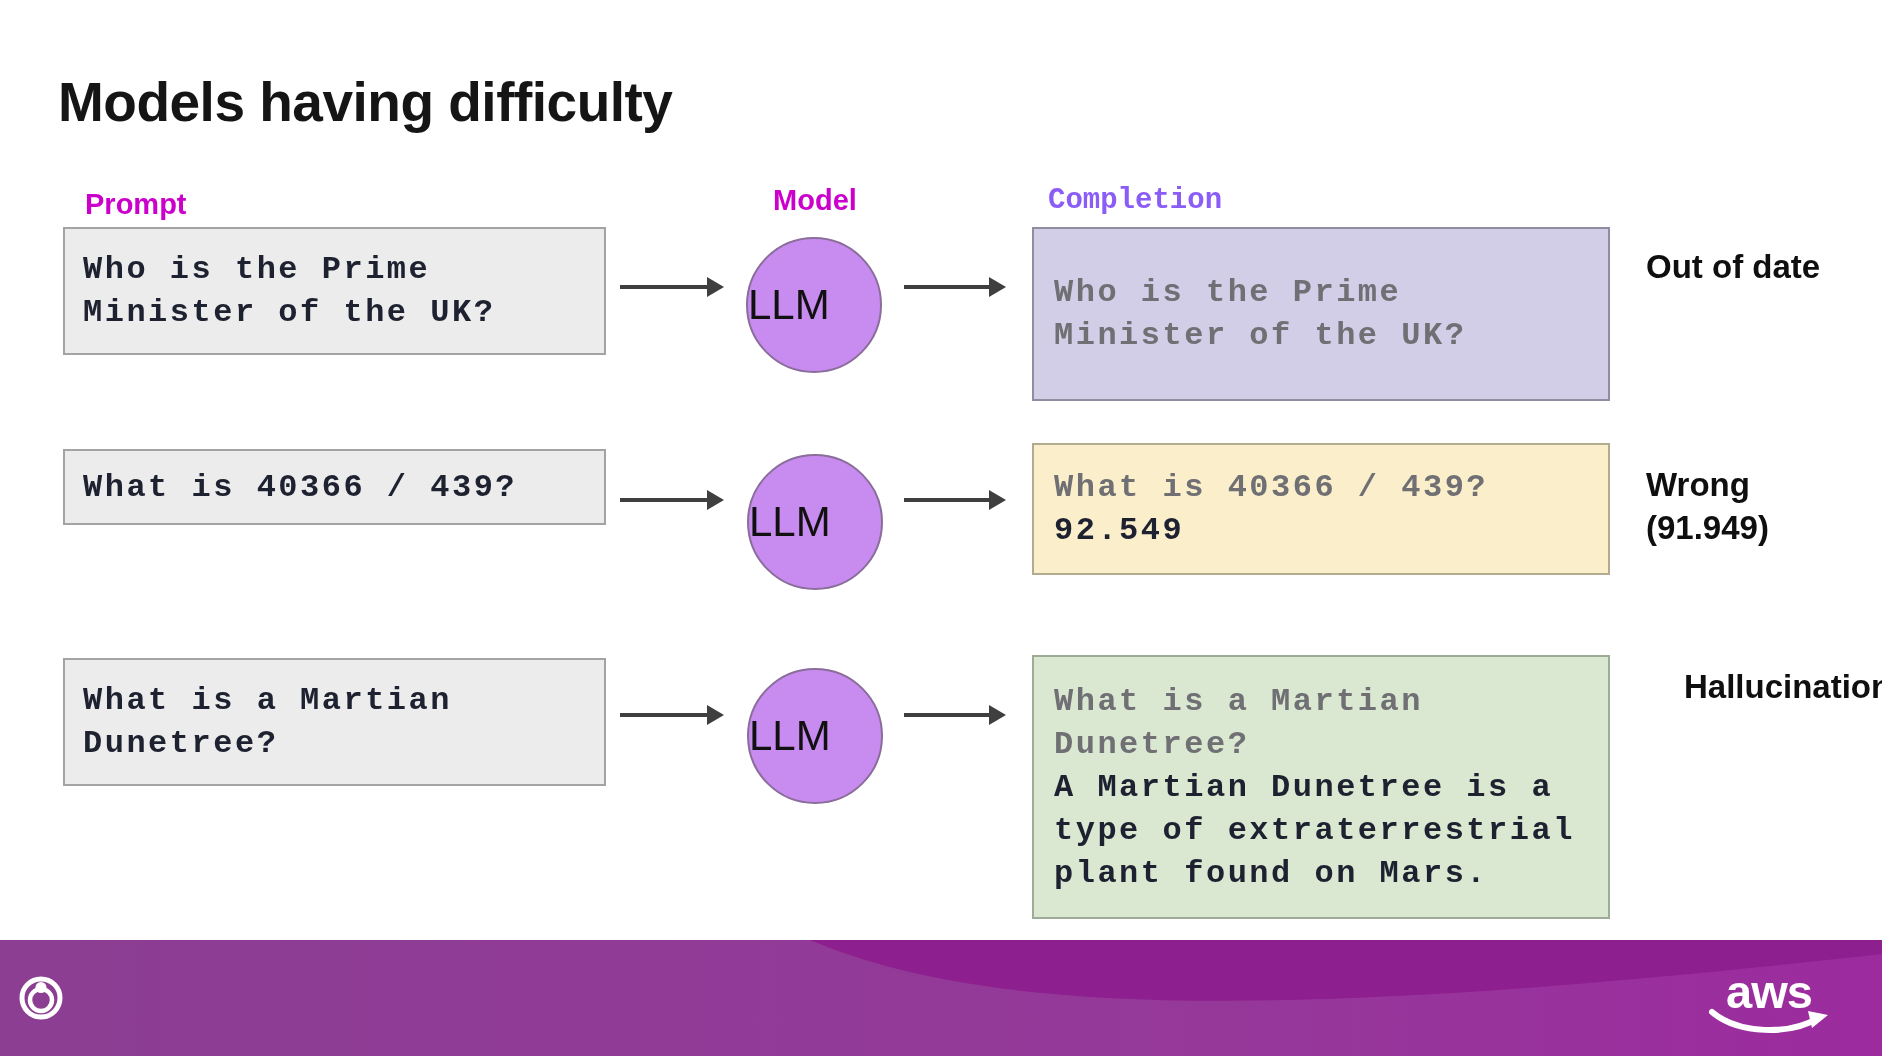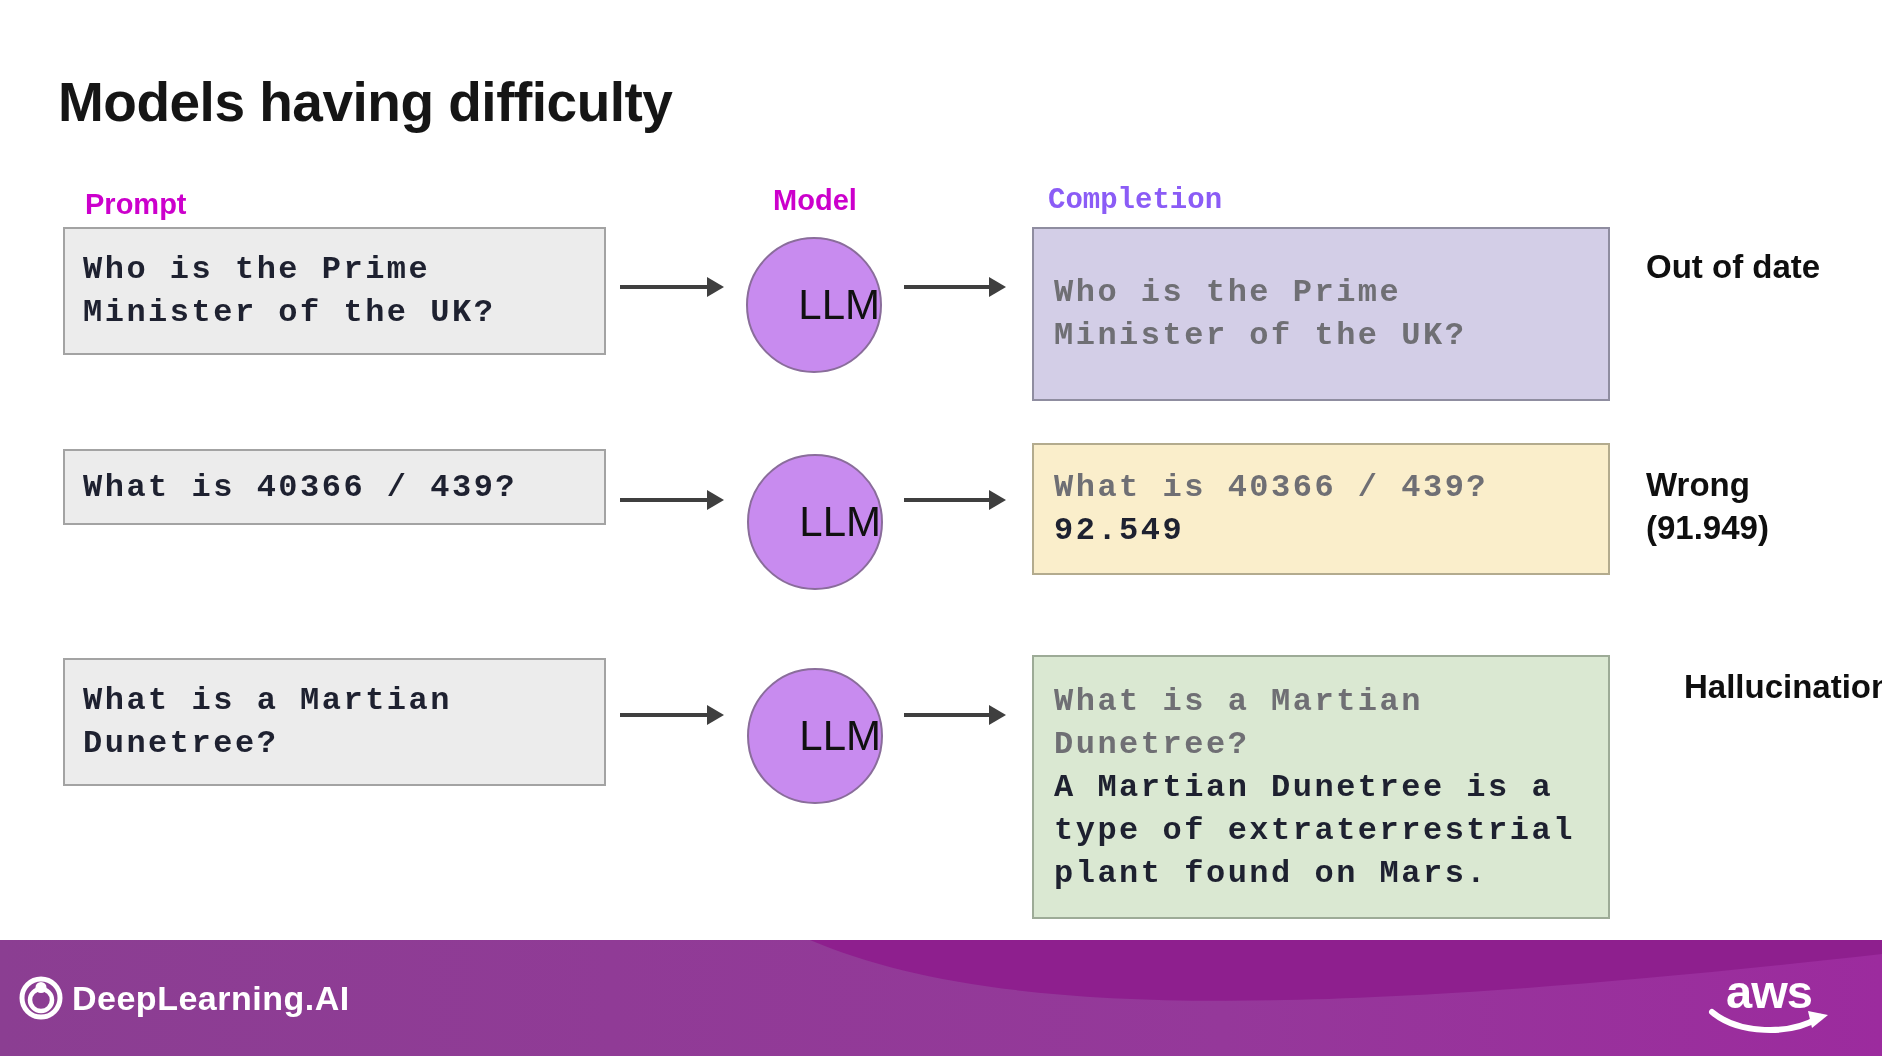--- a/index.html
+++ b/index.html
@@ -28,21 +28,21 @@
         box-sizing:border-box;display:flex;flex-direction:column;justify-content:center;
         padding-left:20px;padding-right:8px;}
   .cbox.r1{top:227px;height:174px;}
   .cbox.r2{top:443px;height:132px;}
   .cbox.r3{top:655px;height:264px;}
   .echo{color:#6f6f74;}
   .answer{color:#1e2130;}
 
   .circle{position:absolute;width:136px;height:136px;border-radius:50%;
           background:#c88bef;border:2px solid #8a6d9b;box-sizing:border-box;
-          display:flex;align-items:center;justify-content:flex-end;
+          display:flex;align-items:center;justify-content:flex-start;
           font-size:42px;font-weight:500;color:#111;}
   .circle.r1{left:746px;top:237px;}
   .circle.r2{left:747px;top:454px;}
   .circle.r3{left:747px;top:668px;}
 
   .arrow{position:absolute;width:102px;height:0;}
   .arrow .shaft{position:absolute;left:0;right:13px;top:-2px;height:4px;background:#3f3f3f;}
   .arrow .head{position:absolute;right:-2px;top:-10px;width:0;height:0;
                border-left:17px solid #3f3f3f;border-top:10px solid transparent;
                border-bottom:10px solid transparent;}
@@ -147,21 +147,20 @@
   <div class="footer">
     <svg class="footer-wave" viewBox="0 0 1882 116" preserveAspectRatio="none">
       <path d="M810,0 C980,72 1260,84 1882,14 L1882,0 Z" fill="#8e1f8e"></path>
     </svg>
     <div class="brand">
       <svg class="brand-mark" width="46" height="46" viewBox="0 0 46 46">
         <circle cx="23" cy="23" r="19" fill="none" stroke="#ffffff" stroke-width="5"></circle>
         <circle cx="23" cy="25" r="11" fill="none" stroke="#ffffff" stroke-width="4.5"></circle>
         <circle cx="23" cy="12.5" r="5.5" fill="#ffffff"></circle>
       </svg>
-      <span class="brand-text">DeepLearning.AI</span>
     </div>
     <div class="aws">
       <span class="aws-text">aws</span>
       <svg class="aws-smile" width="130" height="34" viewBox="0 0 130 34">
         <path d="M8,4 C34,26 86,28 116,9" fill="none" stroke="#ffffff" stroke-width="6" stroke-linecap="round"></path>
         <path d="M104,3 L124,7 L108,20 Z" fill="#ffffff"></path>
       </svg>
     </div>
   </div>
 

